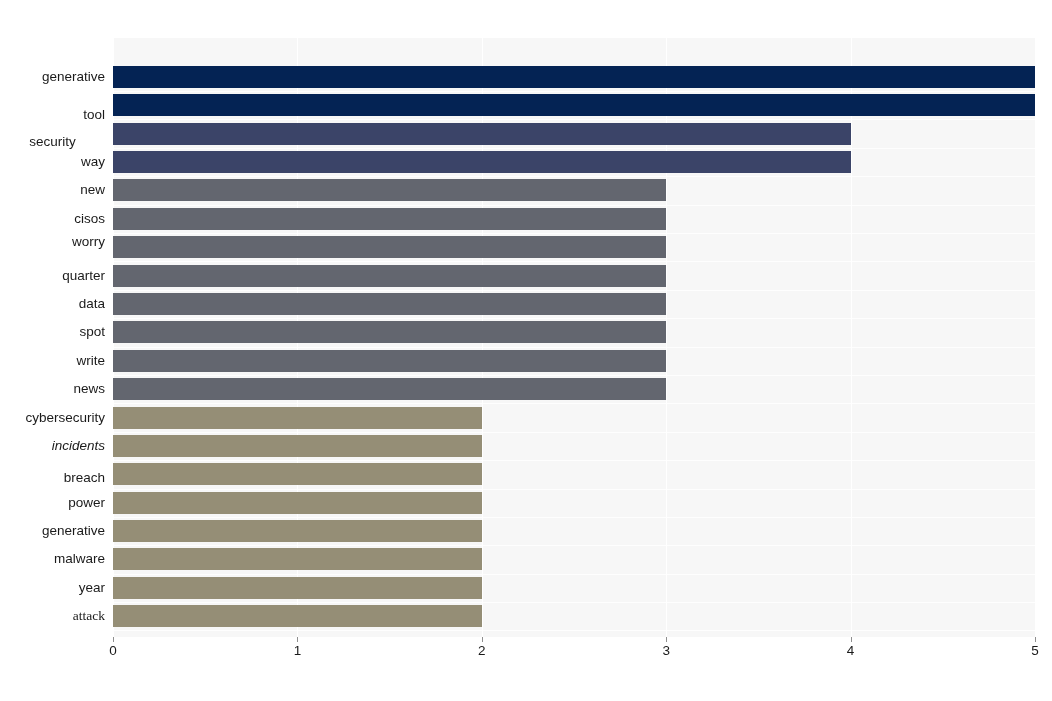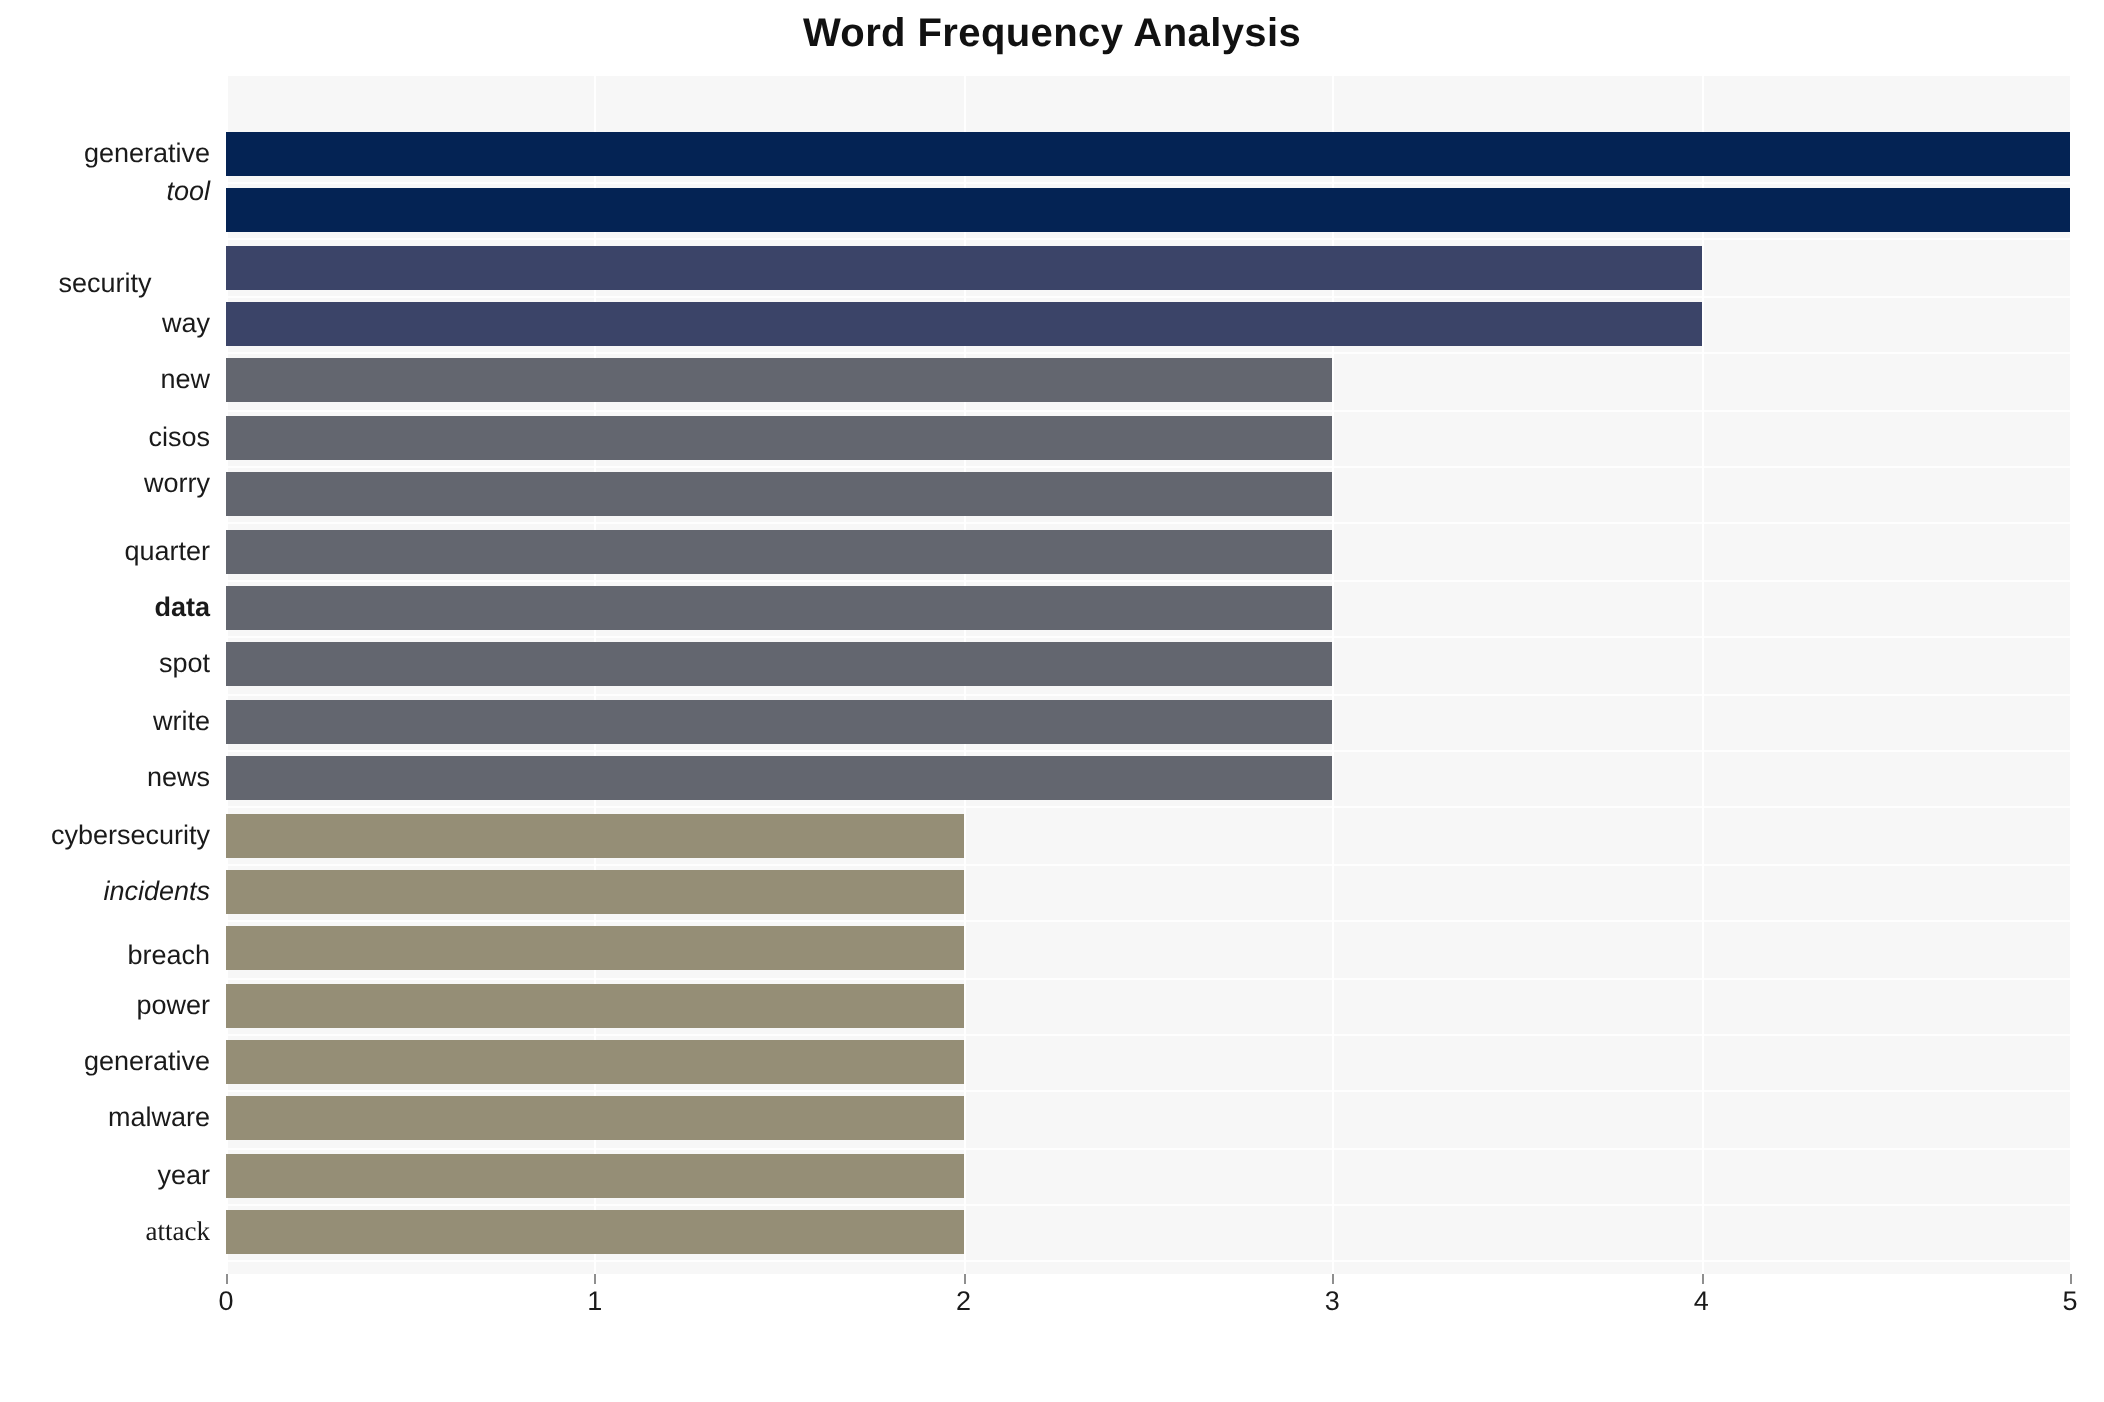--- a/index.html
+++ b/index.html
@@ -108,21 +108,20 @@
     text-align: center;
     font-size: 14px;
     color: #1a1a1a;
   }
 </style>
 </head>
 <body>
 
 <div id="chart-root">
 
-  <div id="chart-title">Word Frequency Analysis</div>
 
   <div id="plot-area">
       <div class="vgrid" style="left: 0px;"></div>
       <div class="vgrid" style="left: 184.4px;"></div>
       <div class="vgrid" style="left: 368.8px;"></div>
       <div class="vgrid" style="left: 553.2px;"></div>
       <div class="vgrid" style="left: 737.6px;"></div>
       <div class="hgrid" style="top: 53px;"></div>
       <div class="bar" title="generative: 5" style="top: 27.8924px; width: 922px; background: rgb(4, 35, 84);"></div>
       <div class="hgrid" style="top: 81px;"></div>
@@ -160,28 +159,28 @@
       <div class="hgrid" style="top: 536px;"></div>
       <div class="bar" title="malware: 2" style="top: 510.499px; width: 368.8px; background: rgb(149, 142, 118);"></div>
       <div class="hgrid" style="top: 564px;"></div>
       <div class="bar" title="year: 2" style="top: 538.888px; width: 368.8px; background: rgb(149, 142, 118);"></div>
       <div class="hgrid" style="top: 592px;"></div>
       <div class="bar" title="attack: 2" style="top: 567.276px; width: 368.8px; background: rgb(149, 142, 118);"></div>
     </div>
 
   <div id="y-labels">
       <div class="y-label" style="top: 31.8924px;">generative</div>
-      <div class="y-label" style="top: 51px; font-style: italic;">tool</div>
+      <div class="y-label" style="top: 70px;">tool</div>
       <div class="y-label" style="top: 97px; text-align: center;">security</div>
       <div class="y-label" style="top: 117.058px;">way</div>
       <div class="y-label" style="top: 145.447px;">new</div>
       <div class="y-label" style="top: 173.836px;">cisos</div>
       <div class="y-label" style="top: 197px;">worry</div>
       <div class="y-label" style="top: 230.613px;">quarter</div>
-      <div class="y-label" style="top: 259.001px; font-weight: bold;">data</div>
+      <div class="y-label" style="top: 259.001px;">data</div>
       <div class="y-label" style="top: 287.39px;">spot</div>
       <div class="y-label" style="top: 315.779px; margin-left: 19px;">write</div>
       <div class="y-label" style="top: 344.167px;">news</div>
       <div class="y-label" style="top: 372.556px;">cybersecurity</div>
       <div class="y-label" style="top: 400.945px; font-style: italic;">incidents</div>
       <div class="y-label" style="top: 433px;">breach</div>
       <div class="y-label" style="top: 457.722px;">power</div>
       <div class="y-label" style="top: 486.11px;">generative</div>
       <div class="y-label" style="top: 514.499px;">malware</div>
       <div class="y-label" style="top: 542.888px;">year</div>

